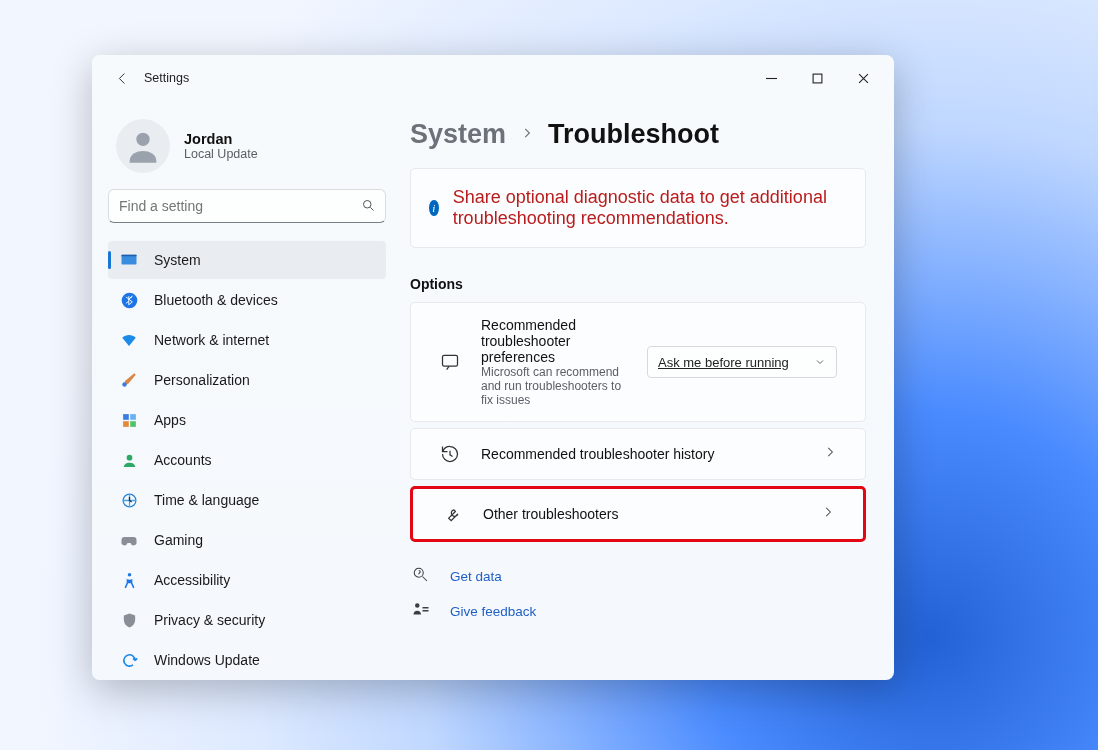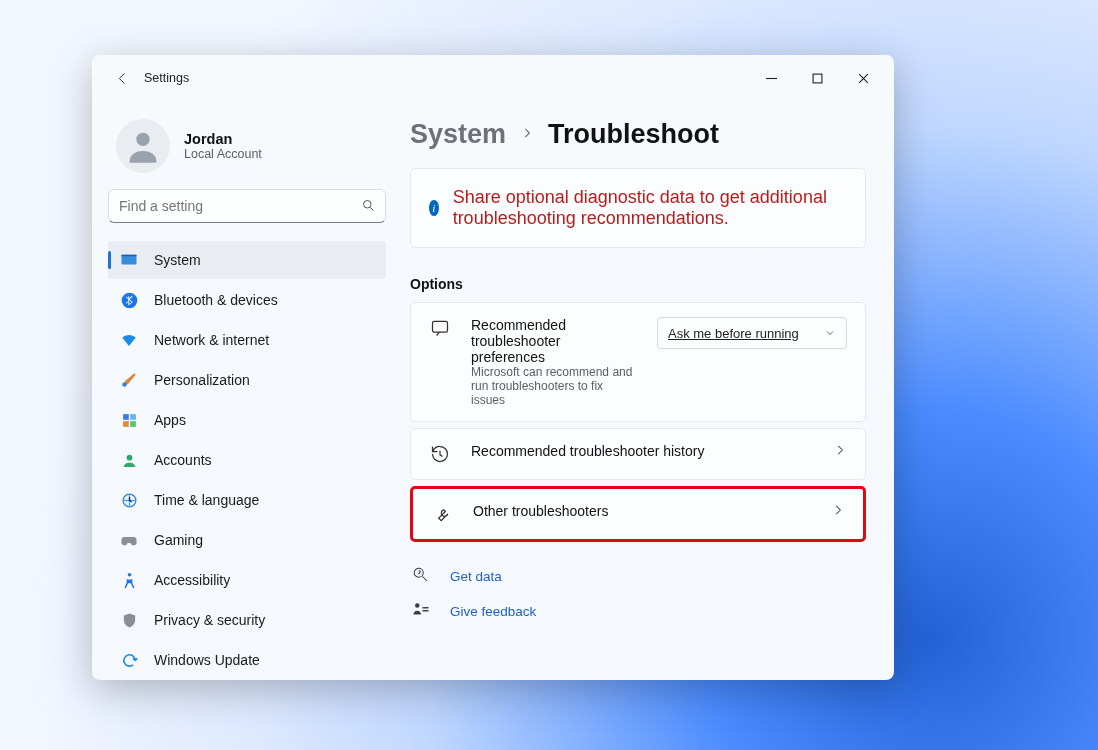--- a/index.html
+++ b/index.html
@@ -54,21 +54,21 @@
     background: #fcfdfe; border: 1px solid #e7e9ed; border-radius: 5px;
     padding: 18px 18px; margin-bottom: 28px;
   }
   .info-row { display: flex; align-items: center; gap: 14px; }
   .info-dot { width: 16px; height: 16px; border-radius: 50%; background: #0067c0; color: #fff; font-size: 11px; display: flex; align-items: center; justify-content: center; font-style: italic; font-family: Georgia, serif; }
   .info-text { font-size: 18px; color: #b91c1c; }
   .link { color: #1f5fc6; font-size: 14px; margin-top: 16px; margin-left: 30px; cursor: pointer; }
   .section-title { font-size: 14px; font-weight: 700; color: #111; margin-bottom: 10px; }
   .opt {
     background: #fcfdfe; border: 1px solid #e7e9ed; border-radius: 5px;
-    padding: 14px 18px; margin-bottom: 6px; display: flex; align-items: flex-start; gap: 20px;
+    padding: 14px 28px; margin-bottom: 6px; display: flex; align-items: center; gap: 20px;
     cursor: pointer;
   }
   .opt.highlight { border: 3px solid #e30613; margin-bottom: 18px; }
   .opt-icon { width: 22px; height: 22px; display: flex; align-items: center; justify-content: center; color: #333; }
   .opt-body { flex: 1; }
   .opt-title { font-size: 14px; color: #111; }
   .opt-sub { font-size: 12px; color: #5a5f66; max-width: 330px; }
   .opt-chev { color: #555; }
   .dropdown {
     height: 32px; min-width: 190px; border: 1px solid #d6dade; border-radius: 4px;
@@ -113,21 +113,21 @@
     <div class="sidebar">
       <div class="profile">
         <div class="avatar">
           <svg width="40" height="40" viewBox="0 0 24 24" fill="currentColor">
               <circle cx="12" cy="8" r="4"></circle>
               <path d="M4 21c0-4 4-6 8-6s8 2 8 6v1H4z"></path>
             </svg>
         </div>
         <div>
           <div class="uname">Jordan</div>
-          <div class="uacct">Local Account</div>
+          <div class="uacct">Local Update</div>
         </div>
       </div>
       <div class="search">
         <input type="text" placeholder="Find a setting" style="">
         <span class="search-icon"><svg width="15" height="15" viewBox="0 0 24 24" fill="none" stroke="currentColor" stroke-width="1.6">
               <circle cx="10" cy="10" r="6"></circle>
               <path d="M20 20l-5-5"></path>
             </svg></span>
       </div>
       <ul class="nav">

